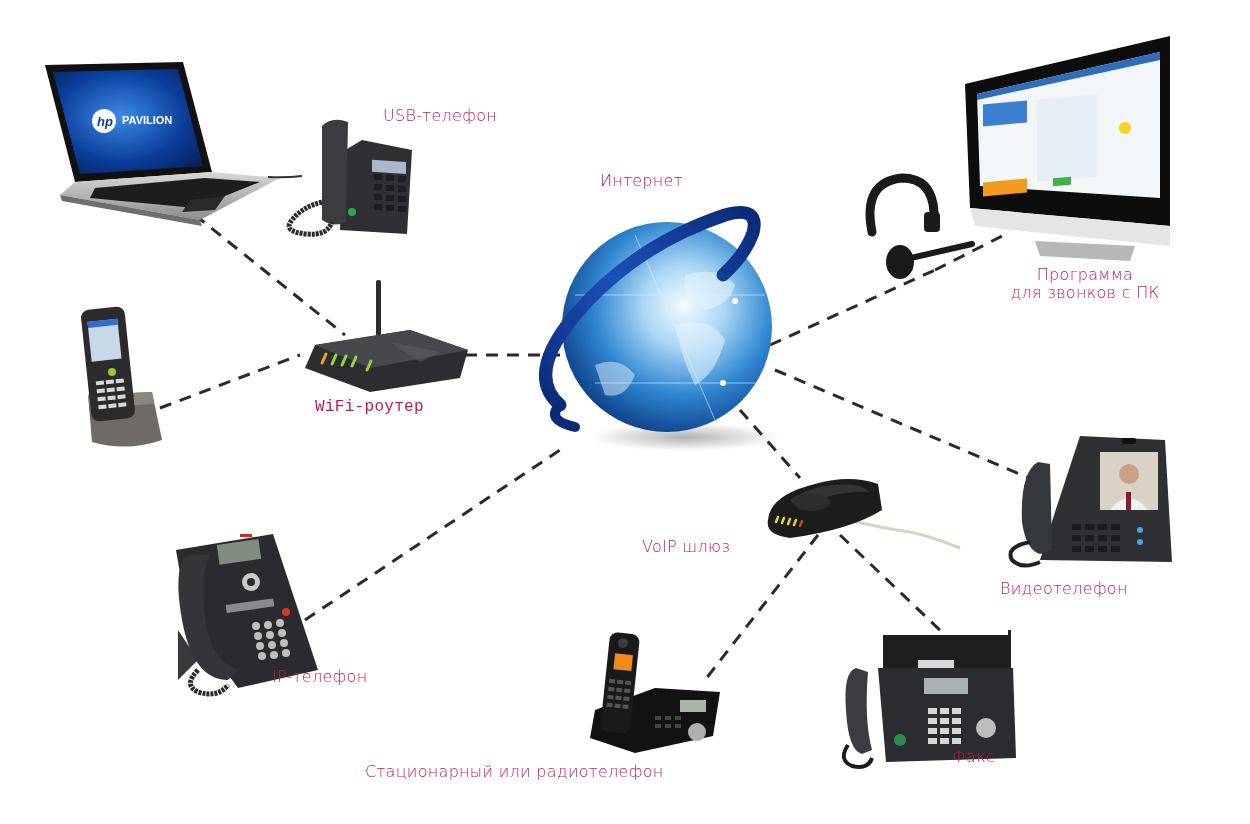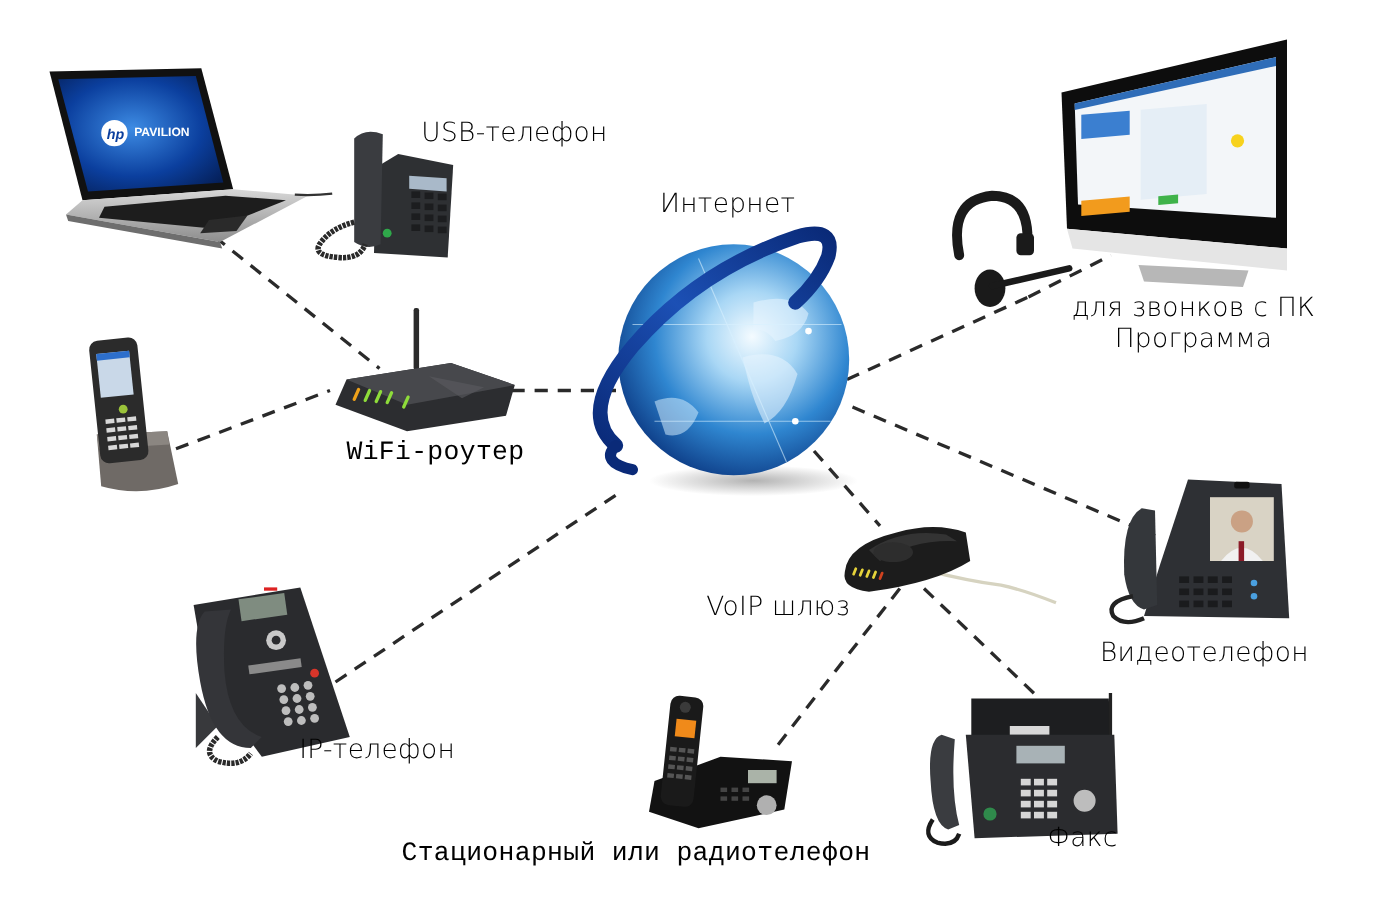--- a/index.html
+++ b/index.html
@@ -1,20 +1,20 @@
 <!DOCTYPE html>
 <html><head>
   <meta charset="utf-8">
   <style>
     html, body { margin: 0; padding: 0; background: #ffffff; }
     body { width: 1250px; height: 824px; position: relative; overflow: hidden;
            font-family: "DejaVu Sans", "Liberation Sans", sans-serif; }
     .canvas { position: absolute; left: 0; top: 0; width: 1032px; height: 824px; background: #ffffff; }
     svg.links { position: absolute; left: 0; top: 0; width: 1250px; height: 824px; }
-    .label { position: absolute; color: #000000; font-size: 24px; font-weight: 300;
+    .label { position: absolute; color: #be185d; font-size: 16px; font-weight: 300;
              letter-spacing: 0.3px; white-space: nowrap; line-height: 1.15; }
     .label.center { text-align: center; }
     .device { position: absolute; }
     .device svg { display: block; overflow: visible; }
   </style>
 </head>
 <body>
 
 <div class="canvas">
 
@@ -181,22 +181,22 @@
   </div>
   <div class="device" style="left:862px;top:172px;">
     <svg width="115" height="110" viewBox="0 0 115 110">
       <path d="M10,60 Q0,10 40,6 Q70,6 72,40" stroke="#1a1a1a" stroke-width="9" fill="none" stroke-linecap="round"></path>
       <rect x="62" y="40" width="16" height="20" rx="4" fill="#1a1a1a"></rect>
       <ellipse cx="38" cy="90" rx="14" ry="17" fill="#1a1a1a"></ellipse>
       <path d="M40,88 L110,72" stroke="#1a1a1a" stroke-width="6" stroke-linecap="round"></path>
     </svg>
   </div>
   <div class="label center" style="left:960px;top:266px;width:250px;">
+    <div>Программа</div>
     <div>для звонков с ПК</div>
-    <div>Программа</div>
   </div>
 
   <div class="device" style="left:1000px;top:432px;">
     <svg width="180" height="140" viewBox="0 0 180 140">
       <path d="M80,4 L165,8 L172,130 L40,128 L55,80 Z" fill="#2e3034"></path>
       <rect x="100" y="20" width="58" height="58" fill="#d9d3c5"></rect>
       <circle cx="129" cy="42" r="10" fill="#caa184"></circle>
       <path d="M110,78 Q129,54 148,78 Z" fill="#f1f1f1"></path>
       <rect x="126" y="60" width="5" height="18" fill="#8b1b28"></rect>
       <rect x="122" y="6" width="14" height="6" rx="2" fill="#111"></rect>
@@ -294,21 +294,21 @@
           <rect x="40" y="60" width="6" height="4"></rect>
         <rect x="24" y="68" width="6" height="4"></rect>
           <rect x="32" y="68" width="6" height="4"></rect>
           <rect x="40" y="68" width="6" height="4"></rect>
         <rect x="24" y="76" width="6" height="4"></rect>
           <rect x="32" y="76" width="6" height="4"></rect>
           <rect x="40" y="76" width="6" height="4"></rect>
       </g>
     </svg>
   </div>
-  <div class="label" style="left:365px;top:763px;font-family:Liberation Mono, monospace;">Стационарный или радиотелефон</div>
+  <div class="label" style="left:365px;top:763px;">Стационарный или радиотелефон</div>
 
   <div class="device" style="left:838px;top:630px;">
     <svg width="180" height="140" viewBox="0 0 180 140">
       <path d="M45,5 L170,5 L172,40 L45,40 Z" fill="#1d1e20"></path>
       <rect x="80" y="30" width="36" height="8" fill="#d8d8d8"></rect>
       <rect x="170" y="0" width="3" height="40" fill="#222"></rect>
       <path d="M40,38 L175,38 L178,128 L48,132 Z" fill="#2b2c2f"></path>
       <rect x="86" y="48" width="44" height="16" fill="#a8b2b6"></rect>
       <g fill="#d6d6d6">
         <rect x="90" y="78" width="9" height="6"></rect>

